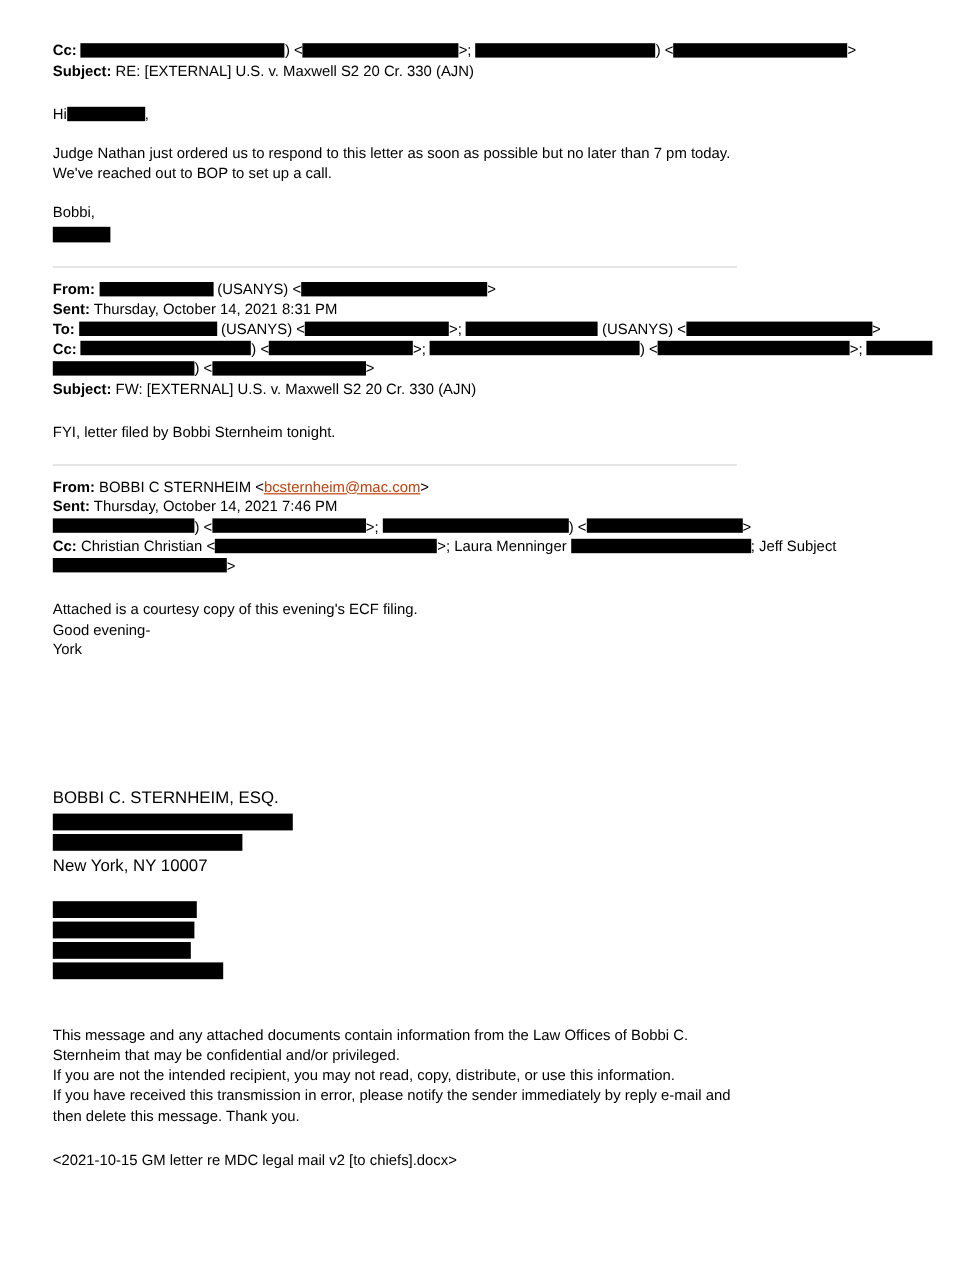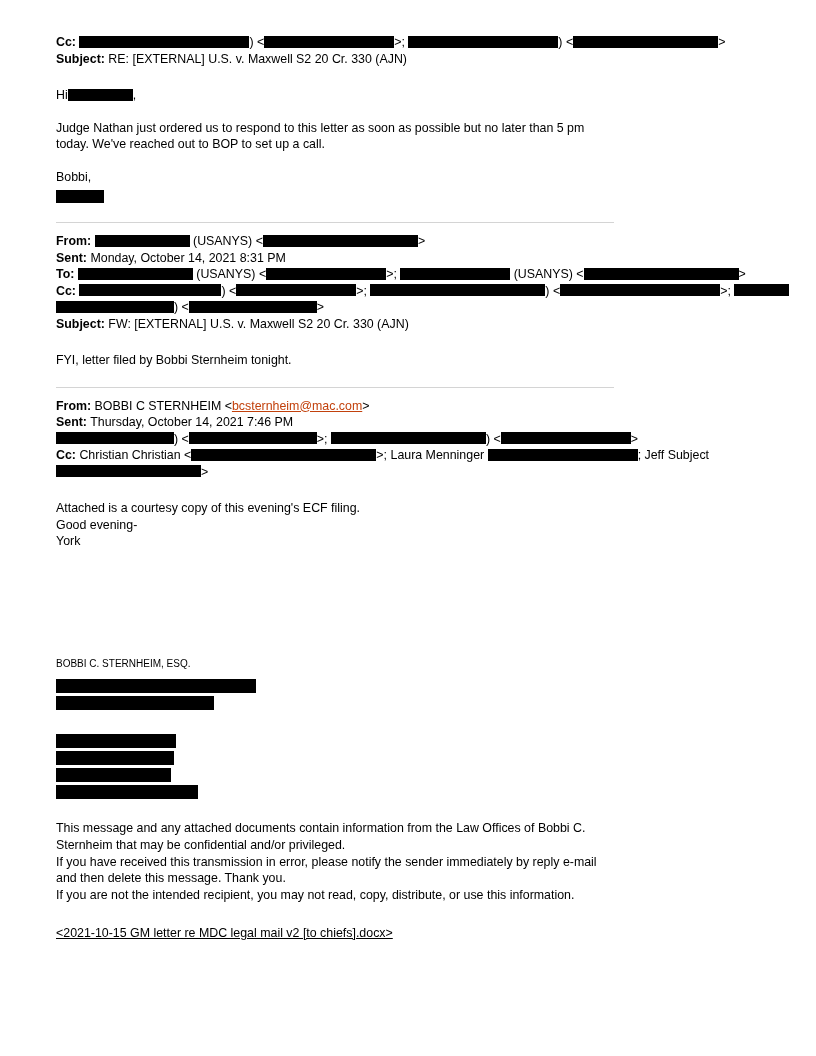--- a/index.html
+++ b/index.html
@@ -13,21 +13,21 @@
     font-family: "Liberation Sans", sans-serif;
     color: #000000;
     position: relative;
     overflow: hidden;
   }
   .page {
     position: relative;
     width: 664px;
     height: 1056px;
     box-sizing: border-box;
-    padding: 34px 50px 0 56px;
+    padding: 34px 50px 0 44px;
   }
   .line {
     font-size: 12.4px;
     line-height: 16.5px;
     white-space: nowrap;
   }
   .para {
     font-size: 12.4px;
     line-height: 16.5px;
   }
@@ -46,32 +46,31 @@
     border: 0;
     border-top: 1px solid #d4d4d4;
     margin: 12px 0 10px 0;
     height: 0;
   }
   a.mail {
     color: #c2410c;
     text-decoration: underline;
   }
   .sig-name {
-    font-size: 10px;
+    font-size: 14px;
     line-height: 16.5px;
   }
   .disclaimer {
     font-size: 12.4px;
     line-height: 16.8px;
     max-width: 716px;
   }
   .attach {
     font-size: 12.4px;
     line-height: 16.5px;
-    text-decoration: underline;
   }
 </style>
 </head>
 <body>
 
 <div class="page">
 
   <div>
 
     <div class="line">
@@ -85,21 +84,21 @@
     </div>
 
     <div class="spacer-20"></div>
 
     <div class="line">
       <span>Hi</span><span class="redact" style="width:65px"></span><span>,</span>
     </div>
 
     <div class="spacer-16"></div>
 
-    <div class="para" style="max-width:712px">Judge Nathan just ordered us to respond to this letter as soon as possible but no later than 5 pm today.  We've reached out to BOP to set up a call.</div>
+    <div class="para" style="max-width:712px">Judge Nathan just ordered us to respond to this letter as soon as possible but no later than 7 pm today.  We've reached out to BOP to set up a call.</div>
 
     <div class="spacer-16"></div>
 
     <div class="line">Bobbi,</div>
 
     <div class="spacer-4" style="height:3px"></div>
 
     <div style="height:16px">
       <span class="redact" style="width:48px;height:13px"></span>
     </div>
@@ -110,21 +109,21 @@
   <div>
 
     <div class="line">
       <span class="lbl">From:</span>
       <span class="redact" style="width:95px"></span>
       <span>(USANYS)</span> <span>&lt;</span><span class="redact" style="width:155px"></span><span>&gt;</span>
     </div>
 
     <div class="line">
       <span class="lbl">Sent:</span>
-      <span>Monday, October 14, 2021 8:31 PM</span>
+      <span>Thursday, October 14, 2021 8:31 PM</span>
     </div>
 
     <div class="line">
       <span class="lbl">To:</span>
       <span class="redact" style="width:115px"></span> <span>(USANYS) &lt;</span><span class="redact" style="width:120px"></span><span>&gt;; </span><span class="redact" style="width:110px"></span> <span>(USANYS) &lt;</span><span class="redact" style="width:155px"></span><span>&gt;</span>
     </div>
 
     <div class="line">
       <span class="lbl">Cc:</span>
       <span class="redact" style="width:142px"></span><span>) &lt;</span><span class="redact" style="width:120px"></span><span>&gt;; </span><span class="redact" style="width:175px"></span><span>) &lt;</span><span class="redact" style="width:160px"></span><span>&gt;; </span><span class="redact" style="width:55px"></span>
@@ -183,36 +182,37 @@
   <div style="margin-top:106px">
     <div class="sig-name">BOBBI C. STERNHEIM, ESQ.</div>
 
     <div style="height:17px;margin-top:5px">
       <span class="redact" style="width:200px;height:14px"></span>
     </div>
     <div style="height:17px">
       <span class="redact" style="width:158px;height:14px"></span>
     </div>
 
+    <div class="sig-name" style="margin-top:2px">New York, NY 10007</div>
 
     <div style="height:17px;margin-top:21px">
       <span class="redact" style="width:120px;height:14px"></span>
     </div>
     <div style="height:17px">
       <span class="redact" style="width:118px;height:14px"></span>
     </div>
     <div style="height:17px">
       <span class="redact" style="width:115px;height:14px"></span>
     </div>
     <div style="height:17px">
       <span class="redact" style="width:142px;height:14px"></span>
     </div>
   </div>
 
-  <div style="margin-top:20px">
+  <div style="margin-top:36px">
     <div class="disclaimer">This message and any attached documents contain information from the Law Offices of Bobbi C. Sternheim that may be confidential and/or privileged.</div>
+    <div class="disclaimer">If you are not the intended recipient, you may not read, copy, distribute, or use this information.</div>
     <div class="disclaimer">If you have received this transmission in error, please notify the sender immediately by reply e-mail and then delete this message. Thank you.</div>
-    <div class="disclaimer">If you are not the intended recipient, you may not read, copy, distribute, or use this information.</div>
   </div>
 
   <div class="attach" style="margin-top:21px">&lt;2021-10-15 GM letter re MDC legal mail v2 [to chiefs].docx&gt;</div>
 
 </div>
 
 </body></html>

